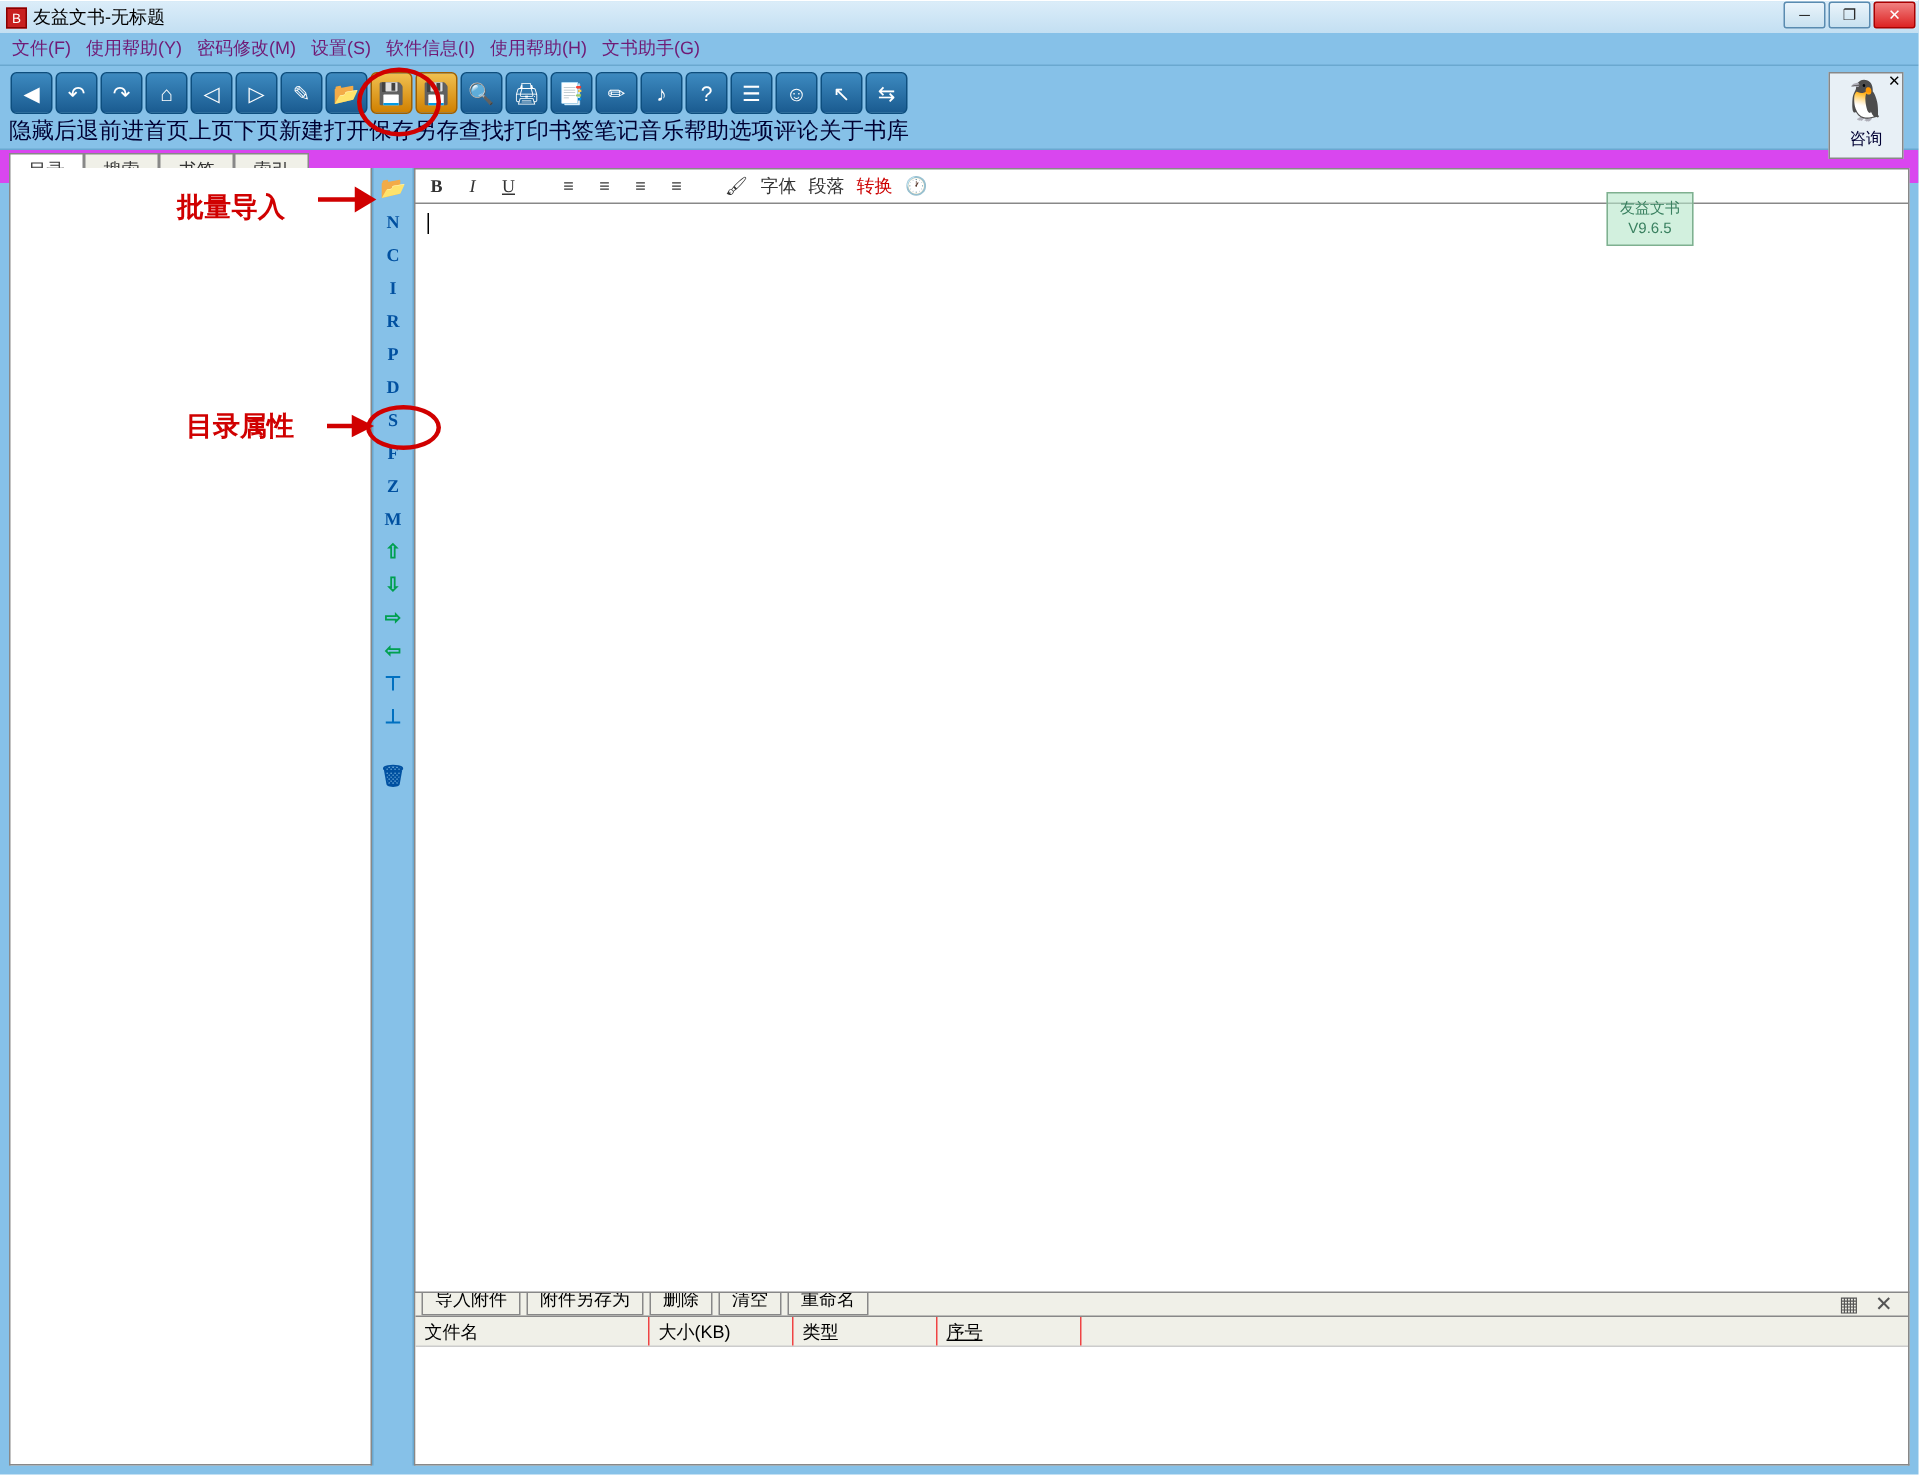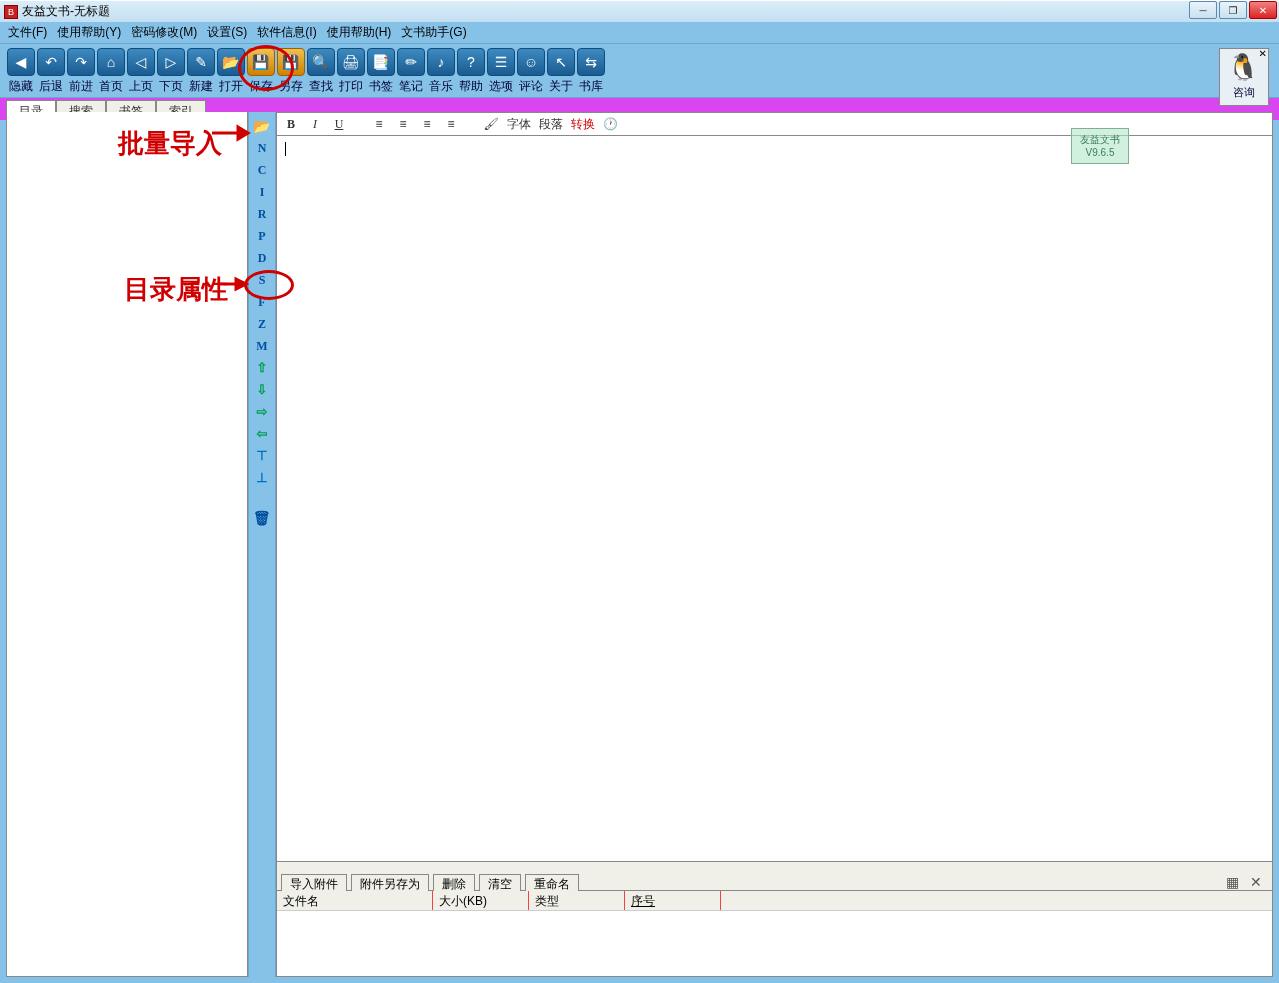--- a/index.html
+++ b/index.html
@@ -8,28 +8,28 @@
 
 .titlebar { background: linear-gradient(#dbedf9, #c3dff2); height: 22px; display: flex; align-items: center; padding-left: 4px; border-top: 1px solid #fff; }
 .titlebar .app-icon { width: 14px; height: 14px; background: #c82020; border: 1px solid #800; margin-right: 4px; font-size: 9px; color: #fff; text-align: center; line-height: 12px; }
 .titlebar .title { color: #000; font-size: 12px; }
 .winbtns { position: absolute; right: 2px; top: 1px; display: flex; }
 .winbtn { width: 28px; height: 18px; margin-left: 2px; border: 1px solid #5a8bb0; background: linear-gradient(#eaf4fb,#c8e1f0); display: flex; align-items: center; justify-content: center; font-size: 10px; color: #2b2b2b; border-radius: 2px; }
 .winbtn.close { background: linear-gradient(#f08080,#d22); color: #fff; border-color: #a00; }
 
 
 .menubar { background: #86c1e8; height: 22px; display: flex; align-items: center; padding-left: 4px; gap: 2px; border-bottom: 1px solid #6aa8cf; }
-.menuitem { padding: 2px 4px; color: #000000; cursor: default; }
+.menuitem { padding: 2px 4px; color: #701a75; cursor: default; }
 
 
 .toolbar { background: #86c1e8; padding: 4px 6px 2px 6px; display: flex; gap: 0; border-bottom: 1px solid #6aa8cf; position: relative; }
 .tbtn { width: 30px; display: flex; flex-direction: column; align-items: center; cursor: default; }
 .tbtn-icon { width: 28px; height: 28px; background: linear-gradient(#3d8ac0,#1a5b90); border: 1px solid #0d4e7e; border-radius: 4px; display: flex; align-items: center; justify-content: center; color: #fff; font-size: 14px; }
 .tbtn-icon.gold { background: linear-gradient(#f0c050,#d08000); border-color: #a06000; }
-.tbtn-label { color: #003; font-size: 12px; margin-top: 2px; }
+.tbtn-label { color: #003; font-size: 15px; margin-top: 2px; }
 
 
 .qq-panel { position: absolute; right: 10px; top: 48px; width: 50px; height: 58px; background: #e8f0f6; border: 1px solid #888; text-align: center; font-size: 11px; }
 .qq-panel .x { position: absolute; right: 1px; top: -1px; font-size: 10px; color: #000; }
 .qq-panel .penguin { font-size: 26px; line-height: 36px; }
 .qq-panel .lbl { font-size: 11px; color: #003; }
 
 
 .tabsrow { background: #d946ef; height: 22px; display: flex; align-items: flex-end; padding-left: 6px; }
 .tab { background: #f0f0e8; border: 1px solid #888; border-bottom: none; padding: 2px 12px; margin-right: 0; font-size: 12px; color: #333; height: 20px; }
@@ -52,30 +52,30 @@
 .etbtn { min-width: 16px; height: 18px; display: flex; align-items: center; justify-content: center; color: #333; cursor: default; }
 .etbtn.bold { font-weight: bold; font-family: "Times New Roman"; }
 .etbtn.italic { font-style: italic; font-family: "Times New Roman"; }
 .etbtn.underline { text-decoration: underline; font-family: "Times New Roman"; }
 .etbtn.red { color: #c00; }
 .editor-content { flex: 1; background: #fff; border: 1px solid #888; border-top: none; position: relative; }
 .editor-content .cursor { position: absolute; left: 8px; top: 6px; width: 1px; height: 14px; background: #000; }
 
 
 .attachpanel { border: 1px solid #888; border-top: none; height: 115px; background: #f0f0e8; display: flex; flex-direction: column; }
-.attach-btns { background: #f0f0e8; border-bottom: 1px solid #888; height: 29px; display: flex; align-items: flex-start; padding: 12px 4px; gap: 0; }
+.attach-btns { background: #f0f0e8; border-bottom: 1px solid #888; height: 16px; display: flex; align-items: flex-end; padding: 0 4px; gap: 0; }
 .abtn { border: 1px solid #888; background: #f0f0e8; padding: 1px 8px; font-size: 12px; margin-right: 4px; cursor: default; }
 .attach-btns .spacer { flex: 1; }
 .attach-btns .icon-r { width: 18px; font-size: 14px; color: #555; margin-left: 6px; cursor: default; }
 .attach-headers { display: flex; background: #f0f0e8; border-bottom: 1px solid #ccc; height: 20px; }
 .ahcol { border-right: 1px solid #ef4444; padding: 2px 6px; font-size: 12px; }
 .attach-body { flex: 1; background: #fff; }
 
 
-.annot { position: absolute; color: #d00000; font-size: 26px; font-weight: bold; font-family: "SimHei","黑体",sans-serif; pointer-events: none; }
+.annot { position: absolute; color: #d00000; font-size: 18px; font-weight: bold; font-family: "SimHei","黑体",sans-serif; pointer-events: none; }
 .annot-arrow { position: absolute; pointer-events: none; }
 .annot-circle { position: absolute; border: 3px solid #d00000; border-radius: 50%; pointer-events: none; }
 
 
 .watermark { position: absolute; right: 150px; top: 128px; width: 58px; height: 36px; background: rgba(180,230,200,0.6); border: 1px solid #7fb090; font-size: 10px; color: #3a8060; text-align: center; padding-top: 4px; line-height: 13px; }
 </style>
 </head>
 <body>
 
 <div class="titlebar">

